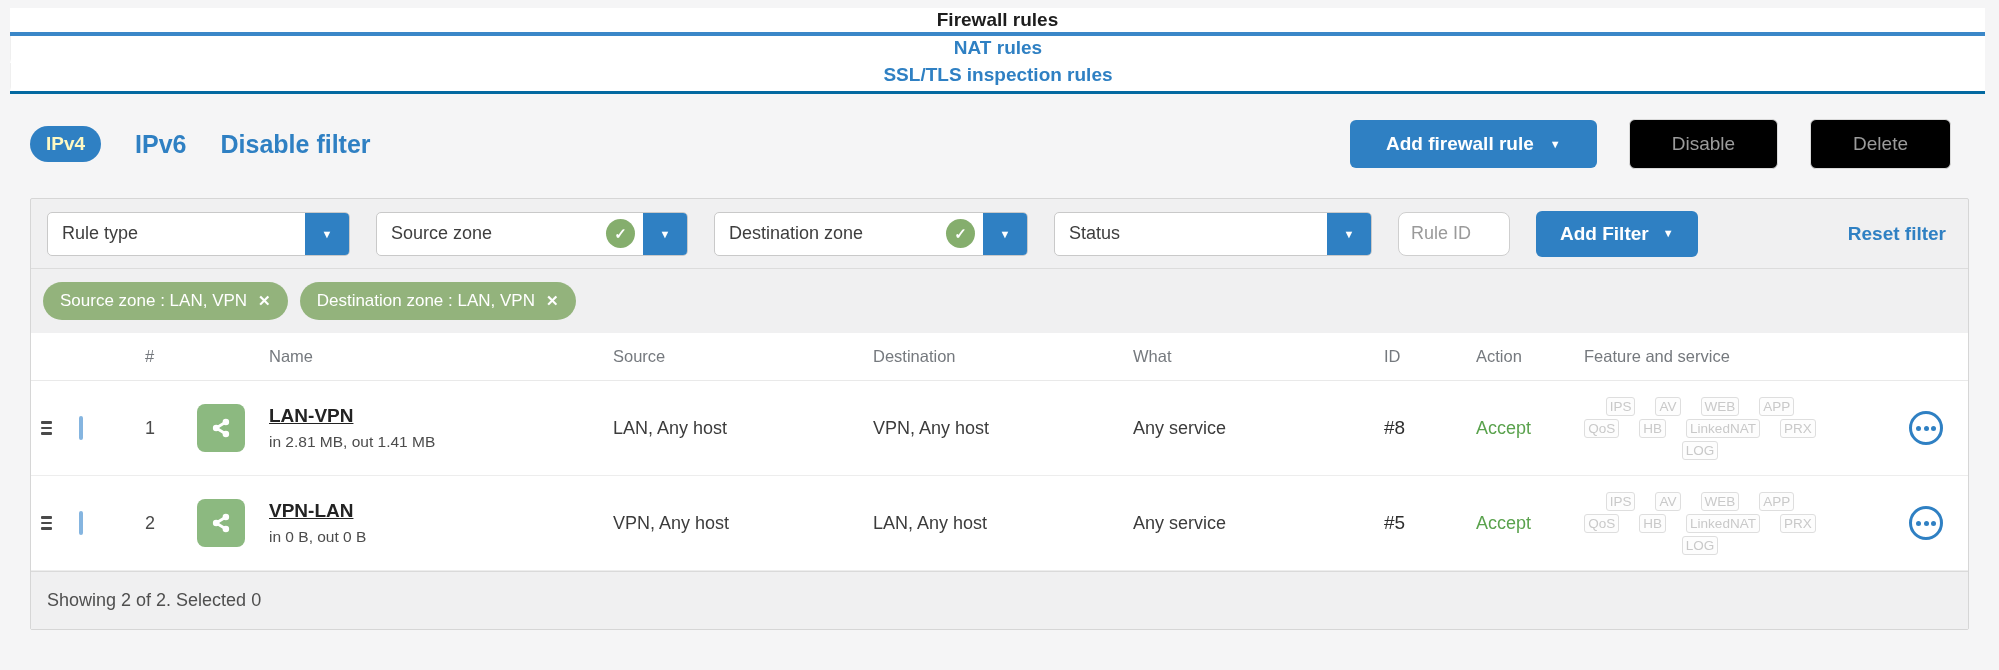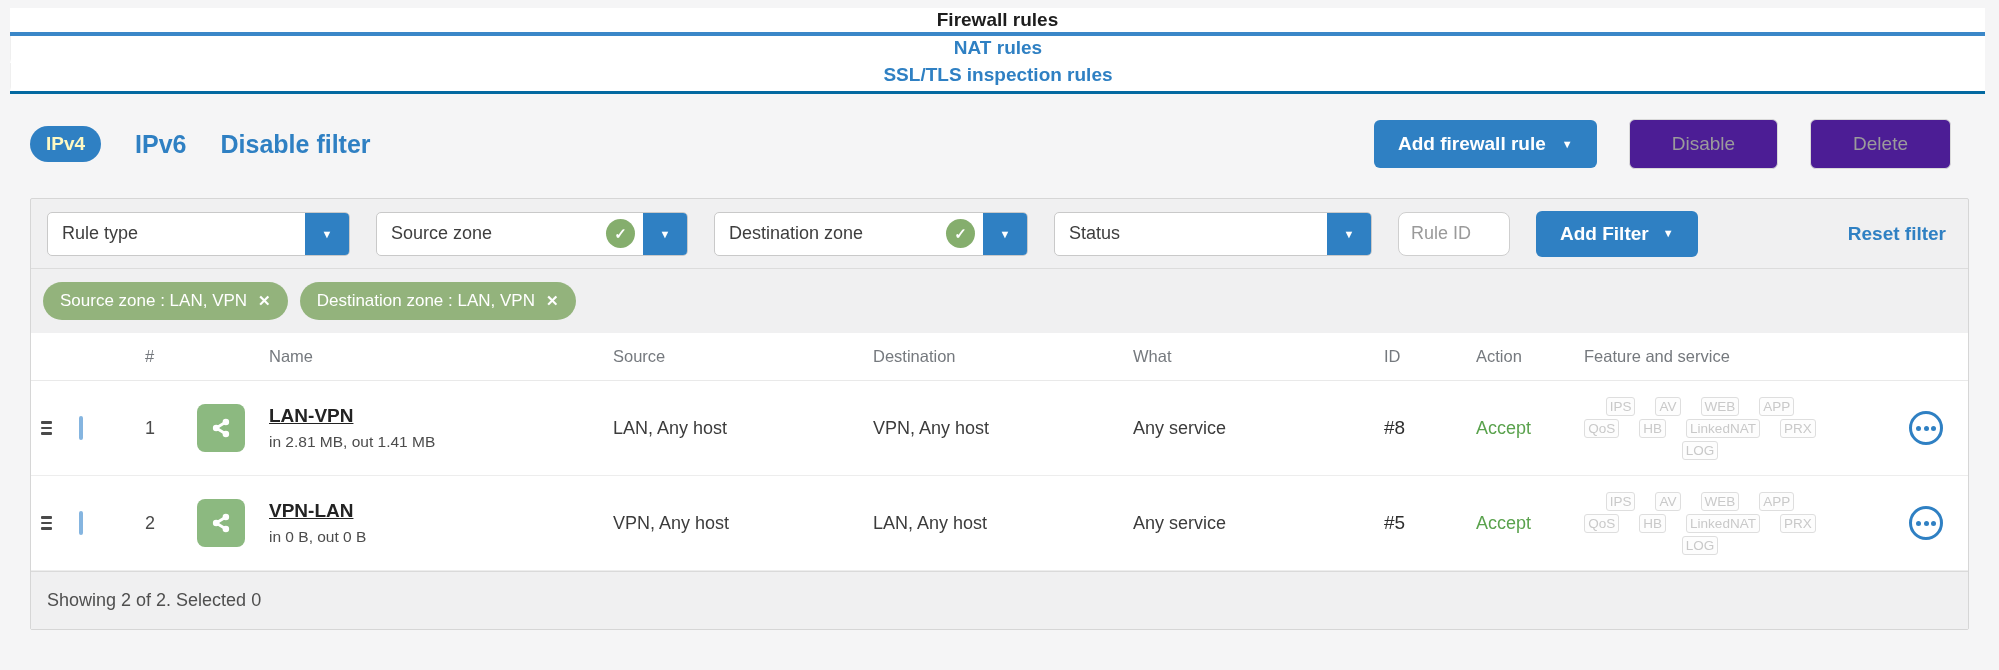--- a/index.html
+++ b/index.html
@@ -43,27 +43,27 @@
     cursor: pointer;
   }
   .textlink {
     color: #2f80c3; font-size: 25px; font-weight: 700; cursor: pointer;
   }
   .toolbar-right { margin-left: auto; display: flex; align-items: center; gap: 32px; }
   .btn-primary {
     background: #2f80c3; color: #fff;
     border: none; border-radius: 6px;
     font-family: inherit; font-size: 19px; font-weight: 700;
-    padding: 13px 24px;
+    padding: 13px 36px;
     display: flex; align-items: center; gap: 16px;
     cursor: pointer;
   }
   .chev { font-size: 11px; line-height: 1; }
   .btn-outline {
-    background: #4c1d95; color: #9b9b9b;
+    background: #000000; color: #9b9b9b;
     border: 1px solid #d9d9d9; border-radius: 6px;
     font-family: inherit; font-size: 19px;
     padding: 13px 42px;
     cursor: pointer;
   }
   .btn-outline.delete { margin-right: 18px; }
   
   .panel {
     margin: 28px 30px 0 30px;
     background: #f0f0f1;

